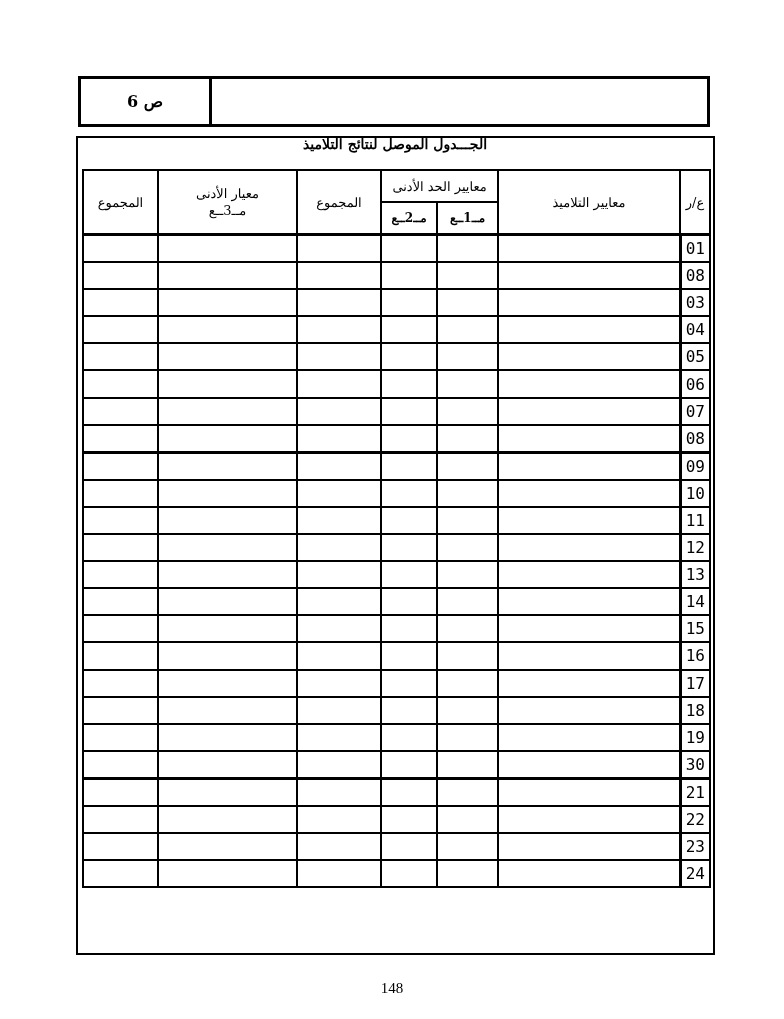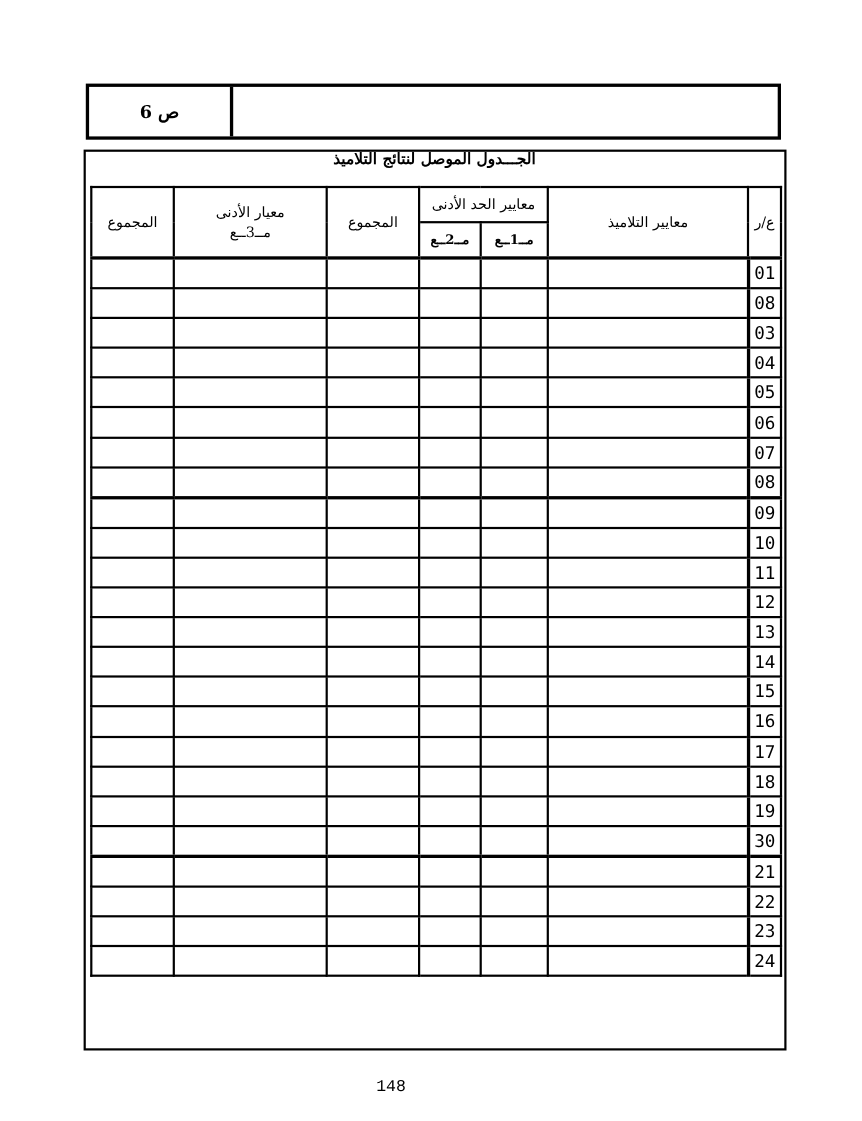--- a/index.html
+++ b/index.html
@@ -27,22 +27,22 @@
            font-weight:normal; }
   th { font-size:13px; direction:rtl; }
   th.sub { font-size:12px;font-weight:bold; }
   tr.head1 th { height:30px; }
   tr.head2 th { height:30px; }
   tbody tr td { height:25.1px; }
   td.num { font-family:"DejaVu Sans Mono", monospace; font-size:16px; border-left-width:3px; }
   tbody tr.thick-top td { border-top-width:3px; }
   .sub-line { display:block; font-size:13px; margin-top:2px; }
 
-  #page-number { left:342px; top:980px; width:100px; text-align:left;
-                 font-family:Liberation Mono, monospace; font-size:15px; }
+  #page-number { left:342px; top:980px; width:100px; text-align:center;
+                 font-family:Liberation Serif, serif; font-size:15px; }
 </style>
 </head>
 <body>
 
 <div class="abs" id="top-box">
   <div id="page-ref">ص 6</div>
   <div id="top-divider"></div>
 </div>
 
 <div class="abs" id="frame"></div>

